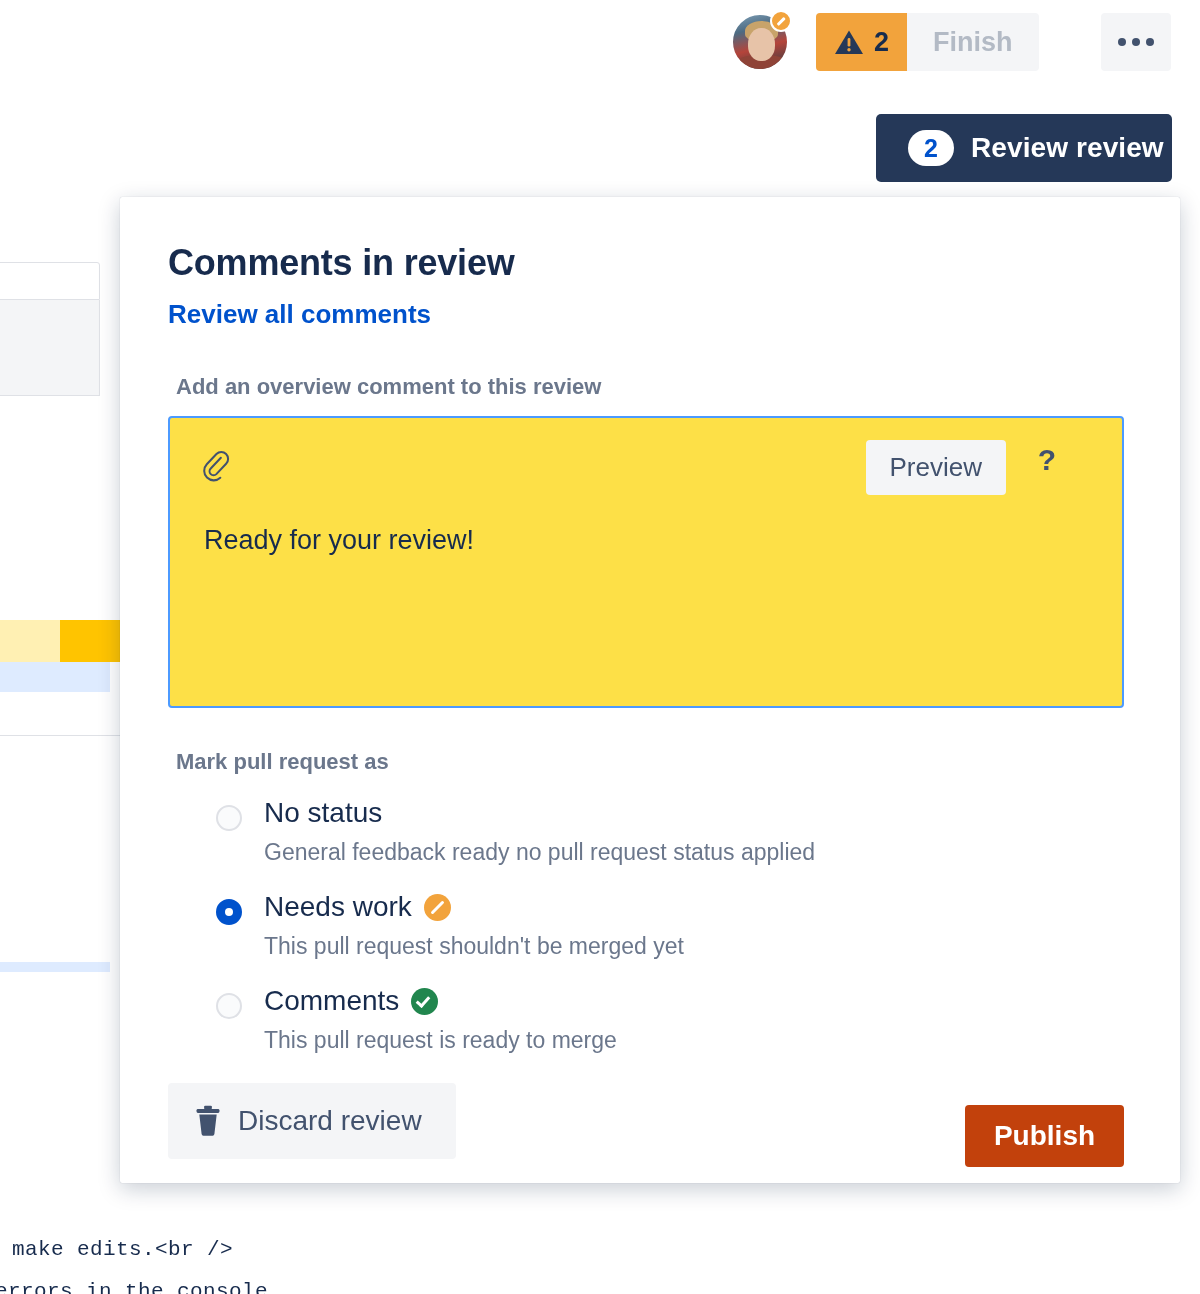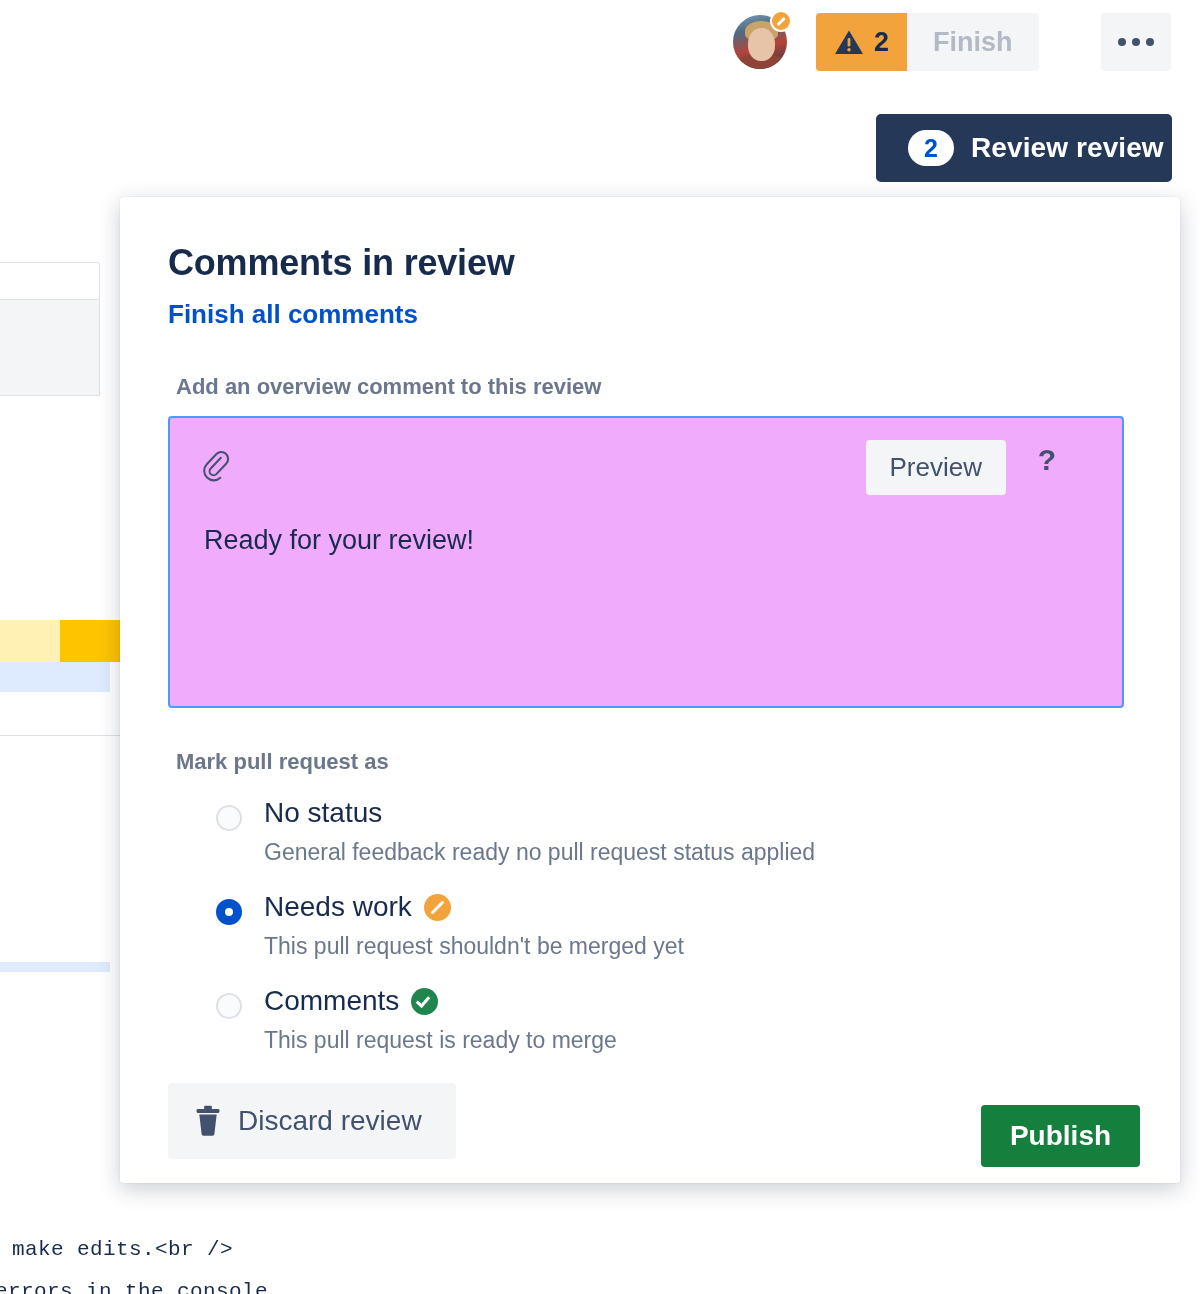--- a/index.html
+++ b/index.html
@@ -302,21 +302,21 @@
   }
 
   #comment-field {
     position: absolute;
     left: 48px;
     top: 219px;
     width: 956px;
     height: 292px;
     border: 2px solid #4C9AFF;
     border-radius: 4px;
-    background: #f0abfc;
+    background: #fde047;
     box-sizing: border-box;
   }
   #paperclip-icon {
     position: absolute;
     left: 32px;
     top: 33px;
     cursor: pointer;
   }
   #preview-btn {
     position: absolute;
@@ -467,29 +467,28 @@
   #discard-label {
     font-size: 28px;
     color: #42526E;
   }
   #publish-btn {
     position: absolute;
     left: 845px;
     top: 908px;
     width: 159px;
     height: 62px;
-    background: #15803d;
+    background: #c2410c;
     border: none;
     border-radius: 4px;
     color: #ffffff;
     font-size: 28px;
     font-weight: bold;
     font-family: "Liberation Sans", sans-serif;
     cursor: pointer;
-    margin-left: 16px;
   }
 </style>
 </head>
 <body>
 
 <div id="bg-page">
 
   <div class="bg-codebox-top"></div>
   <div class="bg-codebox-body"></div>
 
@@ -536,21 +535,21 @@
 
   <button id="finish-review-btn">
     <span id="finish-review-count">2</span>
     <span id="finish-review-label">Review review</span>
   </button>
 </div>
 
 <div id="dialog">
 
   <div id="dialog-title">Comments in review</div>
-  <a id="review-all-link" href="#">Finish all comments</a>
+  <a id="review-all-link" href="#">Review all comments</a>
 
   <div id="overview-label">Add an overview comment to this review</div>
 
   <div id="comment-field">
     <span id="paperclip-icon">
       <svg width="28" height="32" viewBox="0 0 28 32">
         <path d="M20.5 9.5 L9.5 21.2 a4.3 4.3 0 0 0 6.1 6.1 L26.2 16 a7.4 7.4 0 0 0 -10.5 -10.5 L5.2 16.6 a10.4 10.4 0 0 0 14.7 14.7" fill="none" stroke="#42526E" stroke-width="2.2" stroke-linecap="round" transform="translate(0,-2) scale(0.92)"></path>
       </svg>
     </span>
     <button id="preview-btn">Preview</button>

